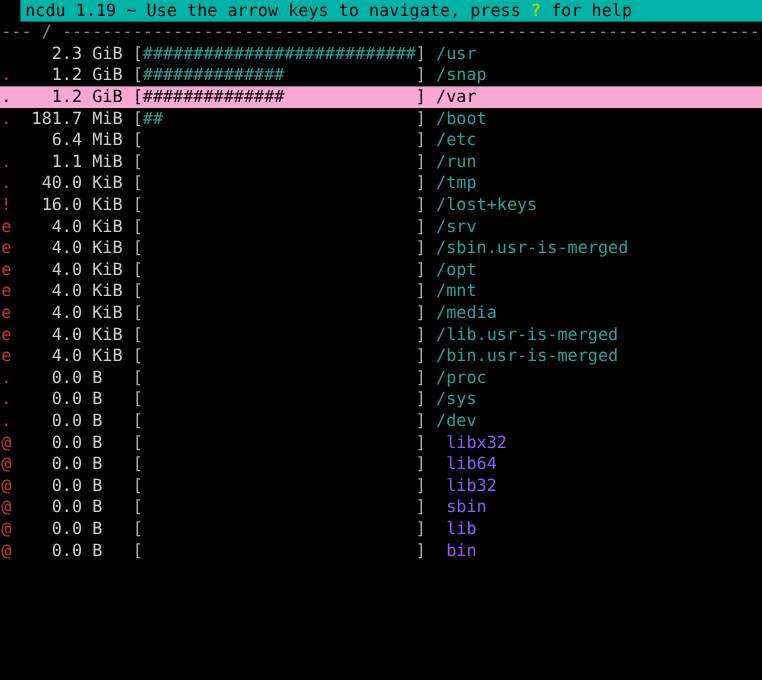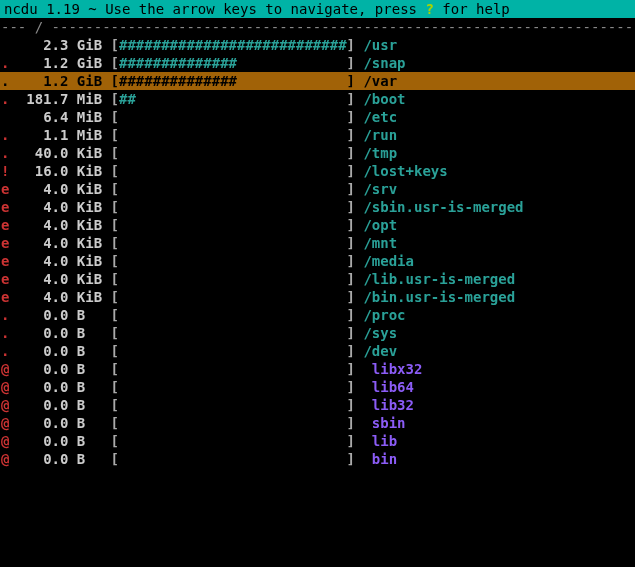--- a/index.html
+++ b/index.html
@@ -10,36 +10,36 @@
     font-size:14px;
     line-height:18px;
     color:#ccc;
   }
   .titlebar{
     background:#00b3a6;
     color:#000;
     padding:0 4px;
     white-space:pre;
     height:18px;
+    margin-left:17px;
   }
   .titlebar .qmark{ color:#a9d400; font-weight:bold; }
   .breadcrumb{
     color:#888;
     white-space:pre;
     padding:0 1px;
     height:18px;
   }
   .rows{ }
   .row{
     white-space:pre;
     height:18px;
     padding:0 1px;
-    font-weight:bold;
   }
-  .row.selected{ background:#a16207; color:#000; }
+  .row.selected{ background:#f9a8d4; color:#000; }
   .flag{ display:inline-block; width:1ch; }
   .flag.dot{}
   .flag.e{}
   .flag.bang{}
   .flag.at{}
   .size{ display:inline-block; width:7ch; text-align:right; }
   .unit{ display:inline-block; width:4ch; }
   .lb{ display:inline-block; width:1ch; color:#aaa; }
   .rb{ display:inline-block; width:1ch; color:#aaa; }
   .bar{ display:inline-block; width:27ch; }

